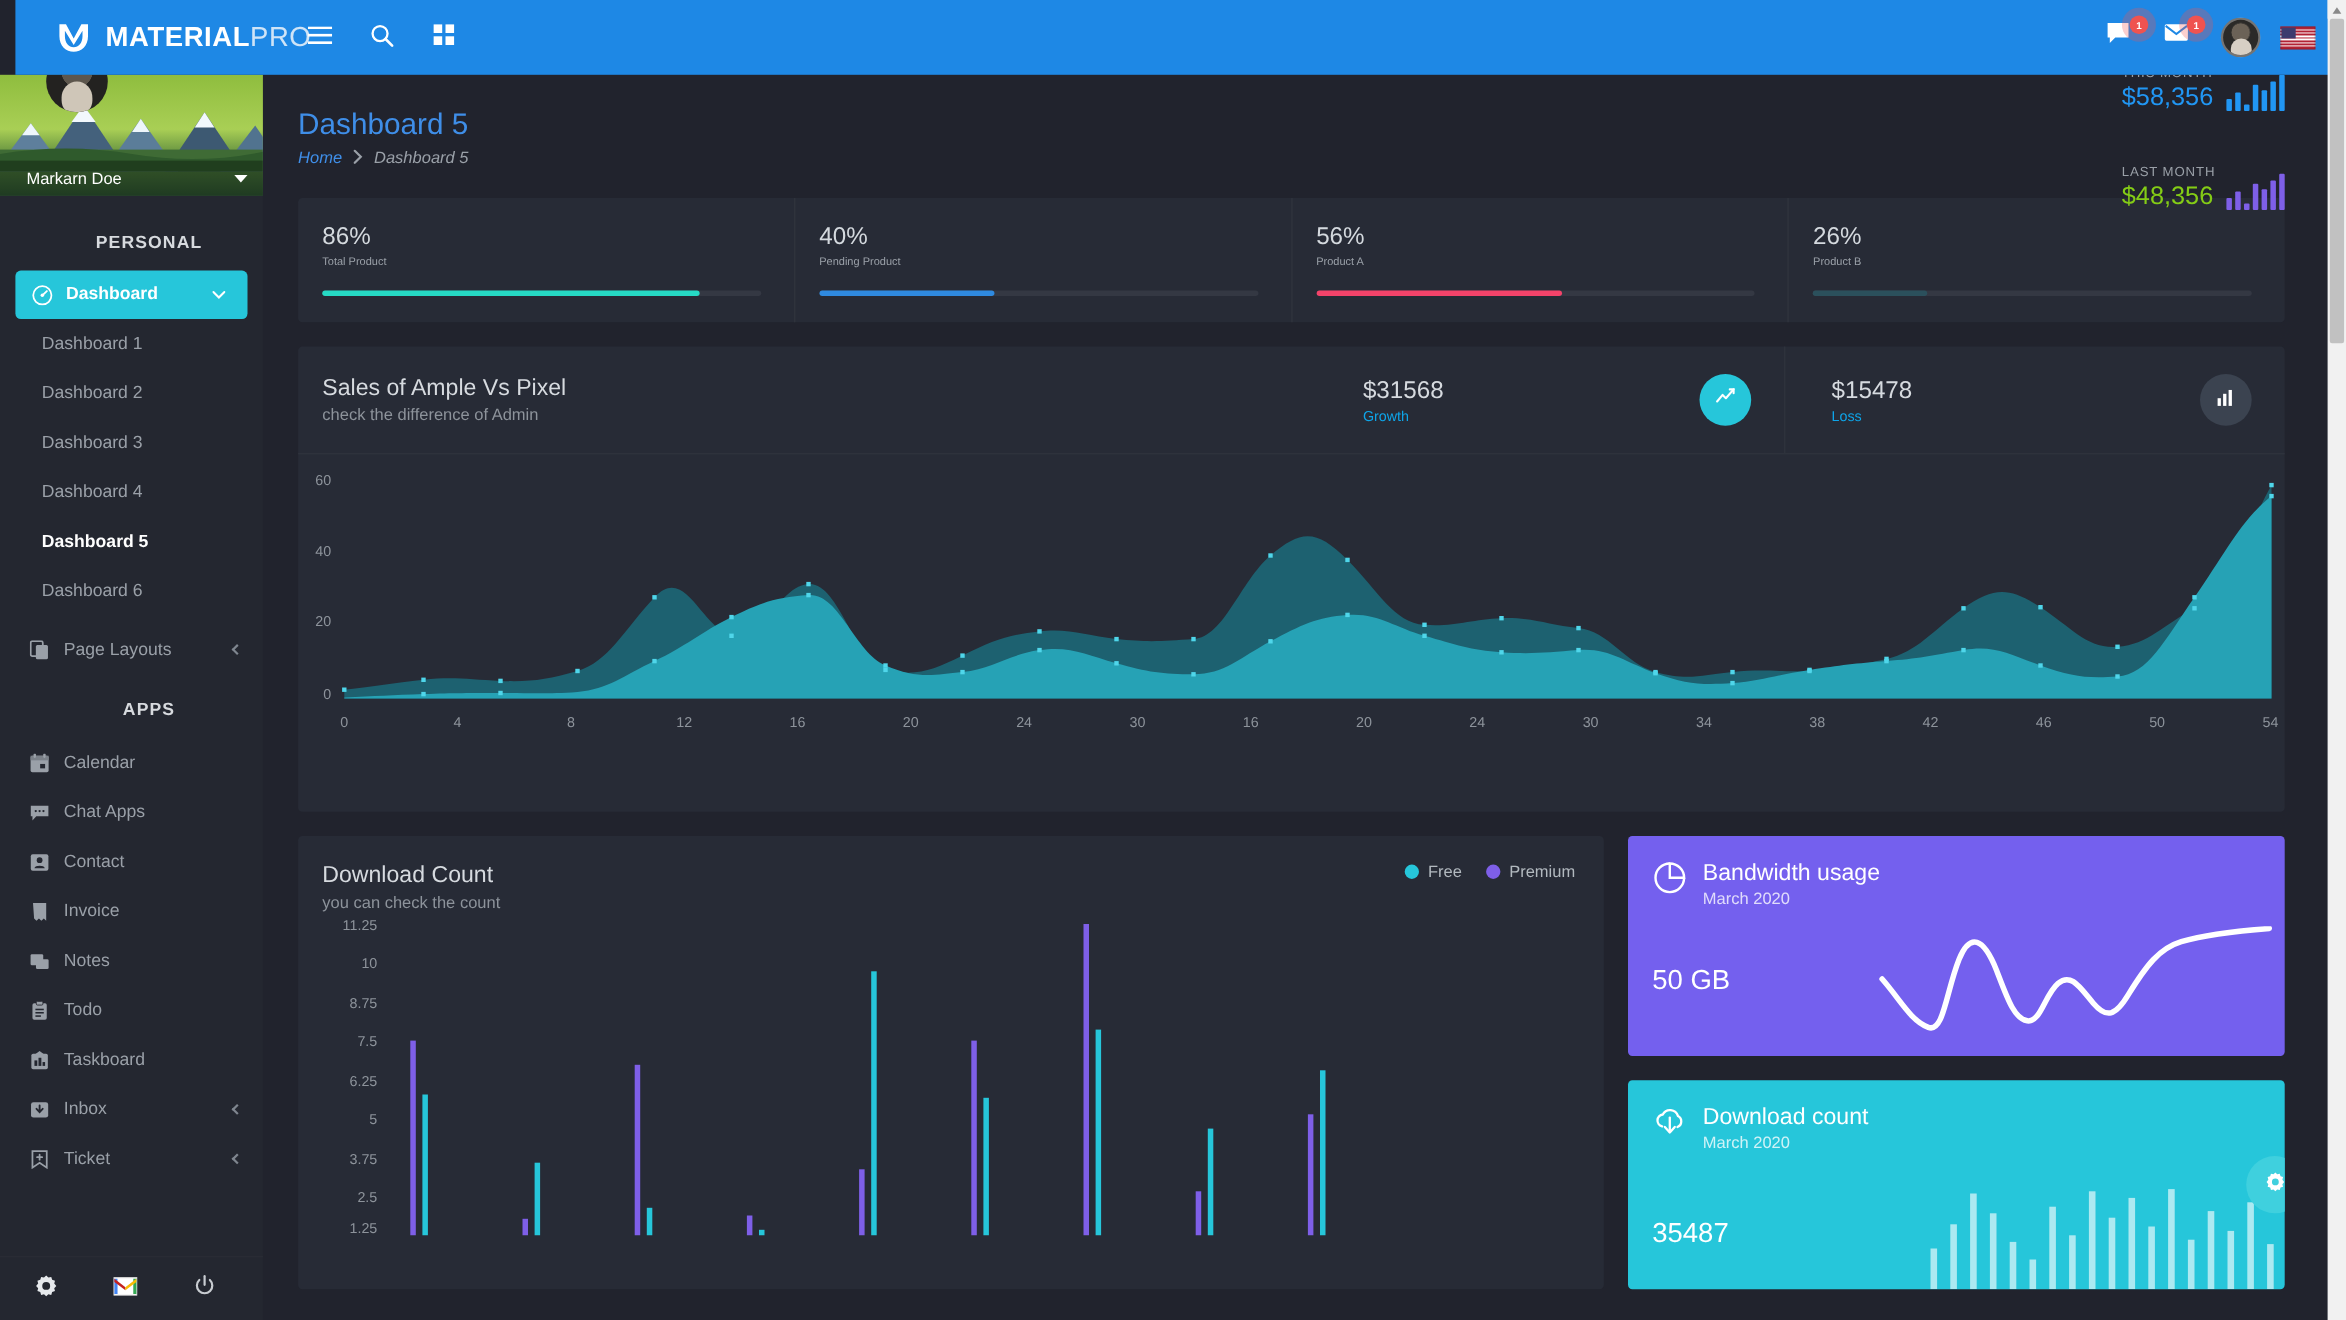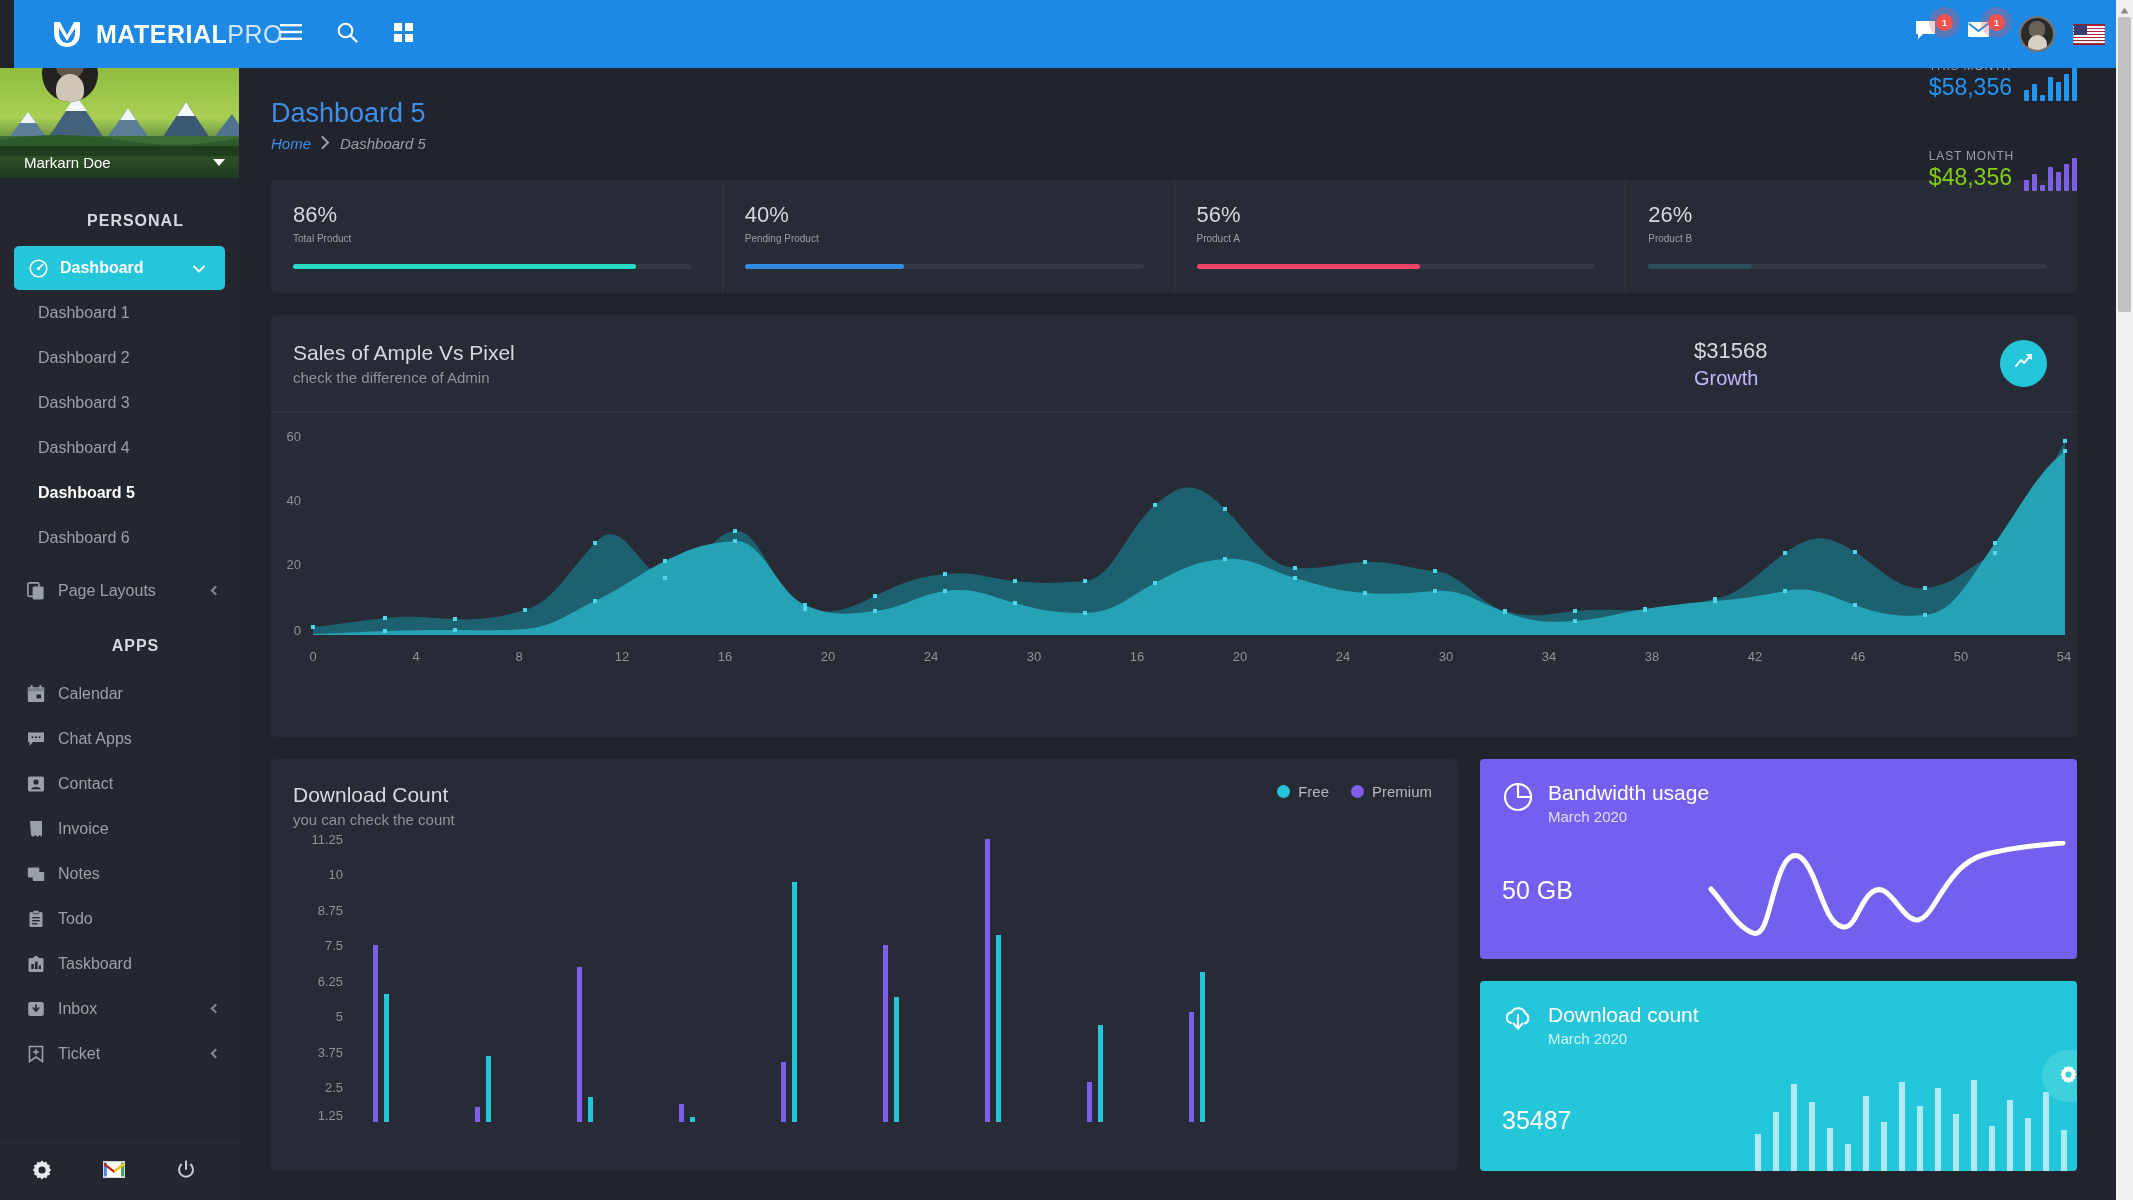--- a/index.html
+++ b/index.html
@@ -190,21 +190,21 @@
   .sales-head { display: flex; align-items: stretch; border-bottom: 1px solid #31353f; }
   .sales-left { flex: 1; padding: 26px 0 26px 22px; }
   .sales-title { font-size: 21px; color: #d6dadf; }
   .sales-sub { font-size: 15px; color: #8d939b; margin-top: 4px; }
   .sales-kpi {
     width: 395px; display: flex; align-items: center; justify-content: space-between;
     padding: 0 30px 0 12px;
   }
   .sales-kpi.bordered { border-left: 1px solid #31353f; width: 455px; padding-left: 42px; }
   .kpi-val { font-size: 22px; color: #d6dadf; }
-  .kpi-lbl { font-size: 20px; color: #c4b5fd; margin-top: 3px; }
+  .kpi-lbl { font-size: 13px; color: #0ea5e9; margin-top: 3px; }
   .kpi-circle {
     width: 47px; height: 47px; border-radius: 50%;
     display: flex; align-items: center; justify-content: center;
     cursor: pointer;
   }
   .kpi-circle.cyan { background: #26c6da; }
   .kpi-circle.dark { background: #3b4350; }
 
   .axis-lbl { fill: #8d939b; font-size: 13px; font-family: "Liberation Sans", sans-serif; }
 
@@ -601,20 +601,35 @@
       <div class="sales-kpi">
         <div>
           <div class="kpi-val">$31568</div>
           <div class="kpi-lbl">Growth</div>
         </div>
         <div class="kpi-circle cyan">
           <span>
             <svg width="20" height="20" viewBox="0 0 20 20">
               <path d="M2 14 L7 8 L10 11 L17 3" fill="none" stroke="#fff" stroke-width="1.9" stroke-linecap="round" stroke-linejoin="round"></path>
               <path d="M13.5 3 H17 V6.5" fill="none" stroke="#fff" stroke-width="1.9" stroke-linecap="round"></path>
+            </svg>
+          </span>
+        </div>
+      </div>
+      <div class="sales-kpi bordered">
+        <div>
+          <div class="kpi-val">$15478</div>
+          <div class="kpi-lbl">Loss</div>
+        </div>
+        <div class="kpi-circle dark">
+          <span>
+            <svg width="19" height="19" viewBox="0 0 19 19">
+              <rect x="2" y="10" width="3" height="7" fill="#fff"></rect>
+              <rect x="7" y="6" width="3" height="11" fill="#fff"></rect>
+              <rect x="12" y="2.5" width="3" height="14.5" fill="#fff"></rect>
             </svg>
           </span>
         </div>
       </div>
     </div>
 
     <div>
       <svg width="1806" height="320" viewBox="0 0 1806 320">
 
         <text class="axis-lbl" x="30" y="28" text-anchor="end">60</text>

